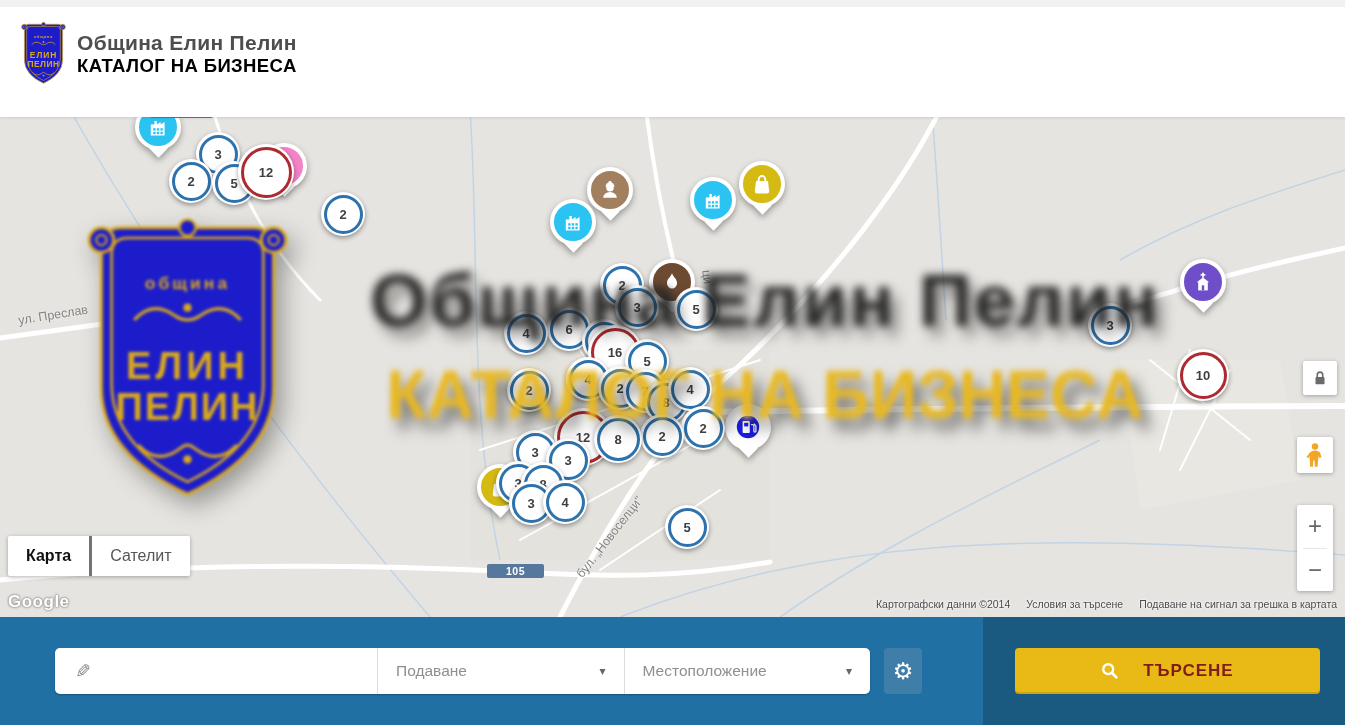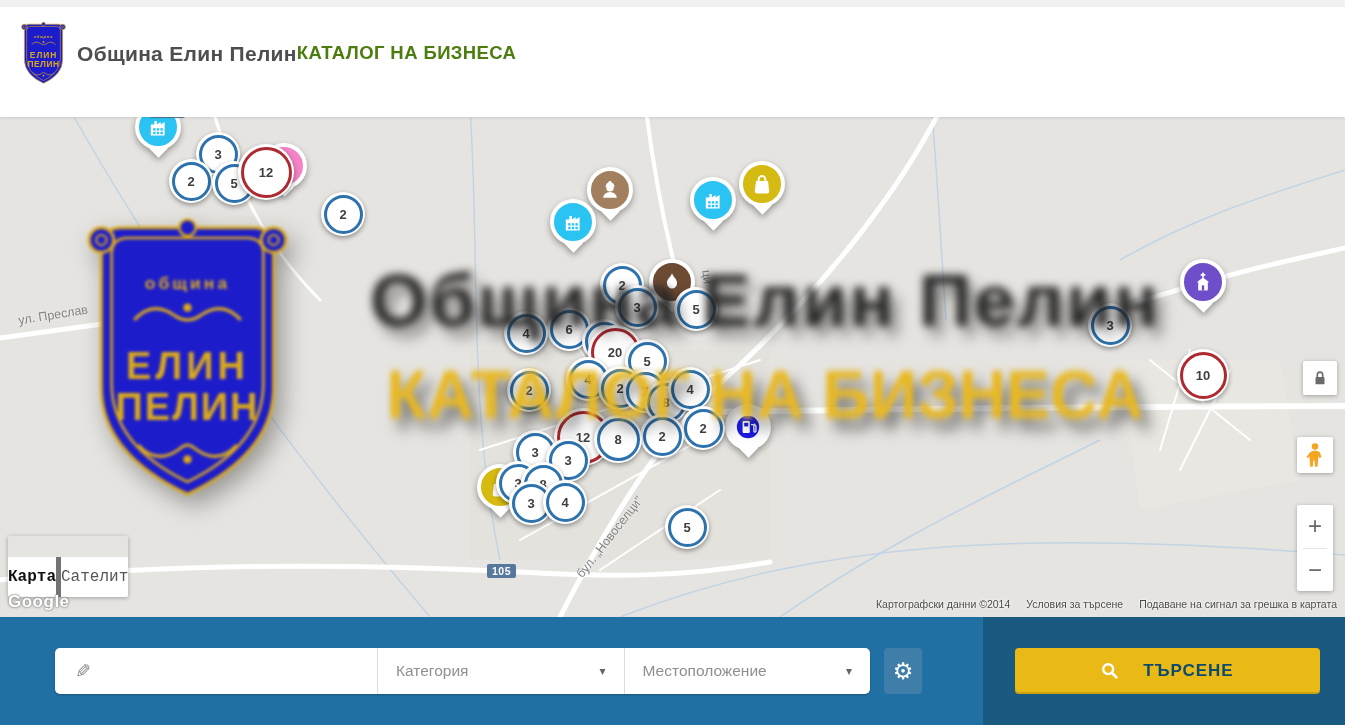--- a/index.html
+++ b/index.html
@@ -3,37 +3,37 @@
 <meta charset="utf-8">
 <style>
   html,body{margin:0;padding:0;}
   body{width:1345px;height:725px;position:relative;overflow:hidden;background:#fff;
        font-family:"Liberation Sans","DejaVu Sans",sans-serif;}
 
   
   .header{position:absolute;top:0;left:0;width:100%;height:110px;background:#fff;
           border-top:7px solid #f1f1f1;box-shadow:0 1px 3px rgba(0,0,0,.10);z-index:100;}
   .brand{position:absolute;left:20px;top:14px;display:flex;align-items:center;gap:10px;}
-  .brand-text{display:flex;flex-direction:row;justify-content:center;line-height:1.18;}
+  .brand-text{display:flex;flex-direction:column;justify-content:center;line-height:1.18;}
   .brand-title{font-size:21px;font-weight:700;color:#4e4e4e;letter-spacing:.3px;}
-  .brand-sub{font-size:18.5px;font-weight:700;color:#4d7c0f;letter-spacing:.4px;}
+  .brand-sub{font-size:18.5px;font-weight:700;color:#000000;letter-spacing:.4px;}
   .nav{position:absolute;right:25px;top:0;height:100%;display:flex;align-items:center;gap:34px;}
   .nav-item{font-weight:700;font-size:14.5px;color:#333;cursor:pointer;white-space:nowrap;
             text-decoration:none;transform:scaleX(.94);transform-origin:center;}
 
   
   .map{position:absolute;top:110px;left:0;width:1345px;height:507px;background:#e6e4e0;
        overflow:hidden;cursor:grab;}
   .map-svg{position:absolute;inset:0;z-index:1;}
   .layer{position:absolute;inset:0;z-index:10;}
 
   .street-label{position:absolute;color:#818181;font-size:12.5px;white-space:nowrap;
                 text-shadow:0 0 2px #fff;z-index:5;}
   .road-badge{position:absolute;background:#56789c;color:#fff;font-size:10.5px;font-weight:700;
-              padding:1px 5px;border-radius:2px;letter-spacing:.5px;z-index:6;}
+              padding:1px 19px;border-radius:2px;letter-spacing:.5px;z-index:6;}
 
   .cluster{position:absolute;transform:translate(-50%,-50%);background:#fff;border-radius:50%;
            display:flex;align-items:center;justify-content:center;
            box-shadow:0 2px 5px rgba(0,0,0,.38);cursor:pointer;}
   .cluster .ring{width:calc(100% - 11px);height:calc(100% - 11px);border:3px solid #2d72ad;
            border-radius:50%;display:flex;align-items:center;justify-content:center;}
   .cnum{font-size:13px;font-weight:700;color:#3f3f3f;}
 
   .pin{position:absolute;transform:translate(-50%,-100%);
        filter:drop-shadow(0 3px 3px rgba(0,0,0,.35));cursor:pointer;}
@@ -50,24 +50,24 @@
   .wm-texts{position:absolute;left:325px;top:148px;width:880px;text-align:center;}
   .wm-title{font-size:74px;font-weight:700;color:#262626;letter-spacing:2px;filter:blur(4px);
             text-shadow:8px 10px 12px rgba(0,0,0,.45);white-space:nowrap;}
   .wm-sub{margin-top:12px;font-size:68px;font-weight:700;color:#e8b822;letter-spacing:0px;
           filter:blur(3px);text-shadow:9px 11px 14px rgba(0,0,0,.55);white-space:nowrap;
           transform:scaleX(.97);transform-origin:center;}
 
   
   .maptype{position:absolute;left:8px;top:426px;display:flex;z-index:30;
            box-shadow:0 1px 4px rgba(0,0,0,.3);border-radius:2px;overflow:hidden;}
-  .maptype button{height:40px;background:#fff;border:none;font-size:16px;padding:0 0;
-           cursor:pointer;font-family:Liberation Mono, monospace;margin-top:21px;}
+  .maptype button{height:40px;background:#fff;border:none;font-size:16px;padding:0 18px;
+           cursor:pointer;font-family:Liberation Sans, sans-serif;}
   .maptype .active{font-weight:700;color:#111;}
-  .maptype .inactive{color:#565656;border-left:5px solid #737373;}
+  .maptype .inactive{color:#565656;border-left:3px solid #737373;}
 
   .ctrl{position:absolute;background:#fff;border:none;box-shadow:0 1px 4px rgba(0,0,0,.3);
         border-radius:2px;z-index:30;display:flex;align-items:center;justify-content:center;cursor:pointer;}
   .lock-btn{left:1303px;top:251px;width:34px;height:34px;}
   .pegman-btn{left:1297px;top:327px;width:36px;height:36px;}
   .zoomctl{position:absolute;left:1297px;top:395px;width:36px;height:86px;background:#fff;
         box-shadow:0 1px 4px rgba(0,0,0,.3);border-radius:2px;z-index:30;display:flex;
         flex-direction:column;}
   .zoomctl button{flex:1;border:none;background:none;font-size:24px;color:#666;cursor:pointer;
         display:flex;align-items:center;justify-content:center;font-family:inherit;}
@@ -91,21 +91,21 @@
   .field-keyword input{border:none;outline:none;font-size:15.5px;color:#333;width:240px;
           font-family:inherit;background:transparent;}
   .field-keyword input::placeholder{color:#9a9a9a;}
   .field-select{flex:1;border-left:1px solid #ddd;display:flex;align-items:center;
           justify-content:space-between;padding:0 18px;color:#8f8f8f;font-size:15.5px;cursor:pointer;}
   .caret{color:#666;font-size:12px;}
   .gear-btn{position:absolute;left:884px;top:31px;width:38px;height:46px;background:#3f7ea9;
           border:none;border-radius:4px;color:#fff;font-size:23px;display:flex;align-items:center;
           justify-content:center;cursor:pointer;}
   .search-btn{position:absolute;left:1015px;top:31px;width:305px;height:46px;background:#e9b915;
-          border:none;border-radius:4px;color:#0c4a6e;font-weight:700;font-size:17px;letter-spacing:1px;
+          border:none;border-radius:4px;color:#7f1d1d;font-weight:700;font-size:17px;letter-spacing:1px;
           display:flex;align-items:center;justify-content:center;gap:24px;cursor:pointer;
           box-shadow:inset 0 -2px 0 rgba(0,0,0,.12);font-family:inherit;}
 </style>
 </head>
 <body>
 
 <svg width="0" height="0" style="position:absolute">
   <defs>
     <g id="shield">
       <path d="M16,34 Q16,14 36,14 H164 Q184,14 184,34 V170 Q184,234 100,274 Q16,234 16,170 Z" fill="#1c1cca" stroke="#d9a91c" stroke-width="3"></path>
@@ -339,21 +339,21 @@
           <span class="cnum">6</span>
         </div>
       </div>
       <div class="cluster" style="left: 604px; top: 231px; width: 44px; height: 44px;">
         <div class="ring" style="border-color: rgb(45, 114, 173);">
           <span class="cnum">7</span>
         </div>
       </div>
       <div class="cluster" style="left: 615px; top: 242px; width: 54px; height: 54px;">
         <div class="ring" style="border-color: rgb(173, 42, 48);">
-          <span class="cnum">20</span>
+          <span class="cnum">16</span>
         </div>
       </div>
       <div class="cluster" style="left: 647px; top: 251px; width: 44px; height: 44px;">
         <div class="ring" style="border-color: rgb(45, 114, 173);">
           <span class="cnum">5</span>
         </div>
       </div>
       <div class="cluster" style="left: 526px; top: 223px; width: 44px; height: 44px;">
         <div class="ring" style="border-color: rgb(45, 114, 173);">
           <span class="cnum">4</span>
@@ -498,21 +498,21 @@
 </div>
 
 <div class="search-bar">
   <div class="search-dark"></div>
 
   <div class="fields">
     <div class="field-keyword">
       <span class="pencil">✎</span>
     </div>
     <div class="field-select">
-      <span>Категория</span>
+      <span>Подаване</span>
       <span class="caret">▾</span>
     </div>
     <div class="field-select">
       <span>Местоположение</span>
       <span class="caret">▾</span>
     </div>
   </div>
 
   <button class="gear-btn">
     <span>⚙</span>

